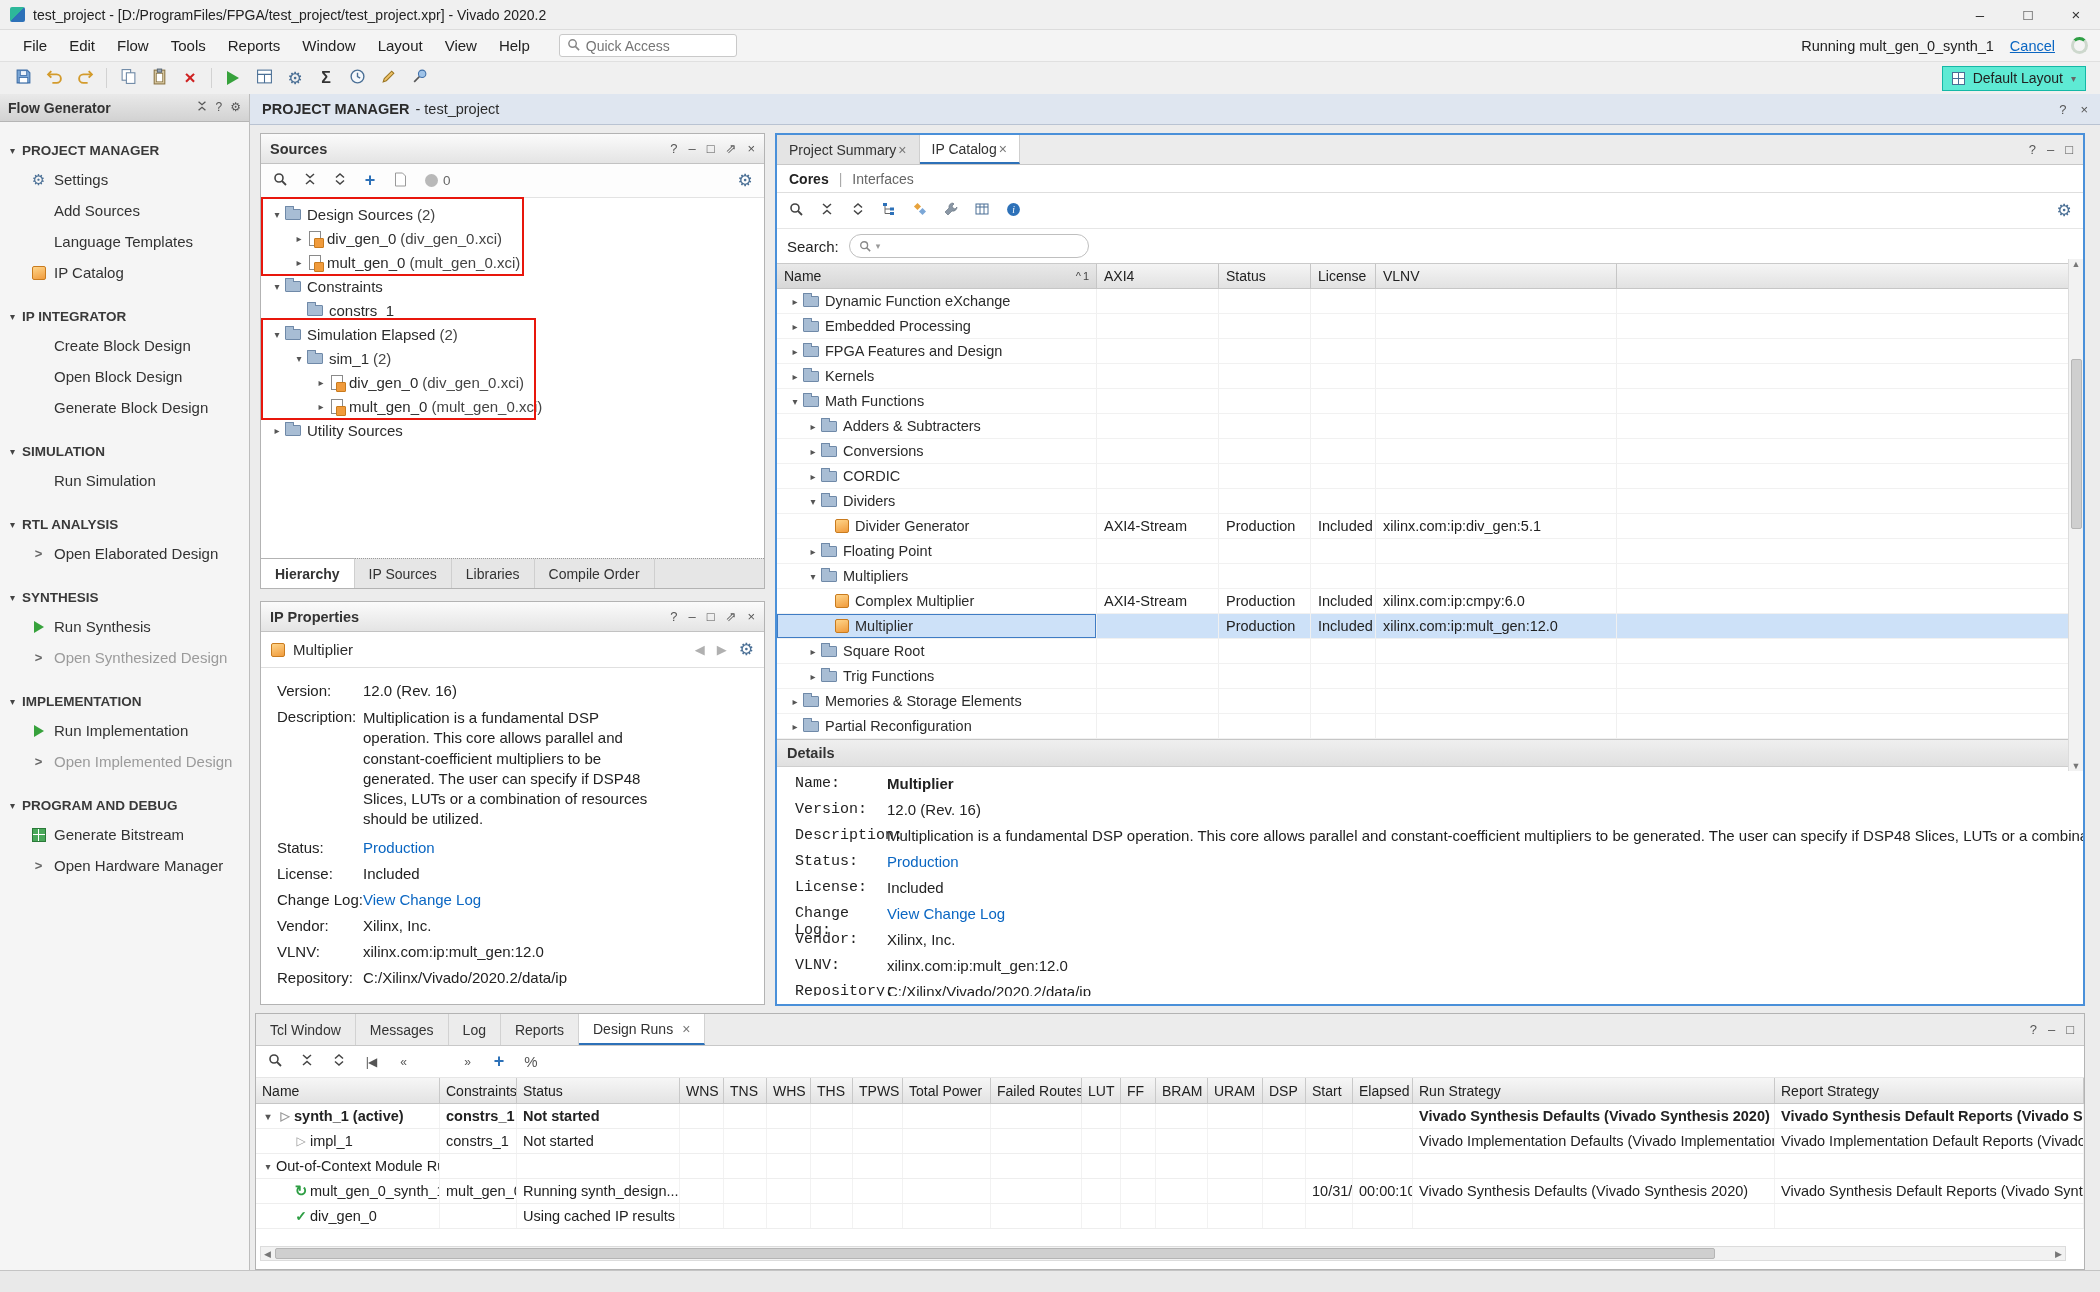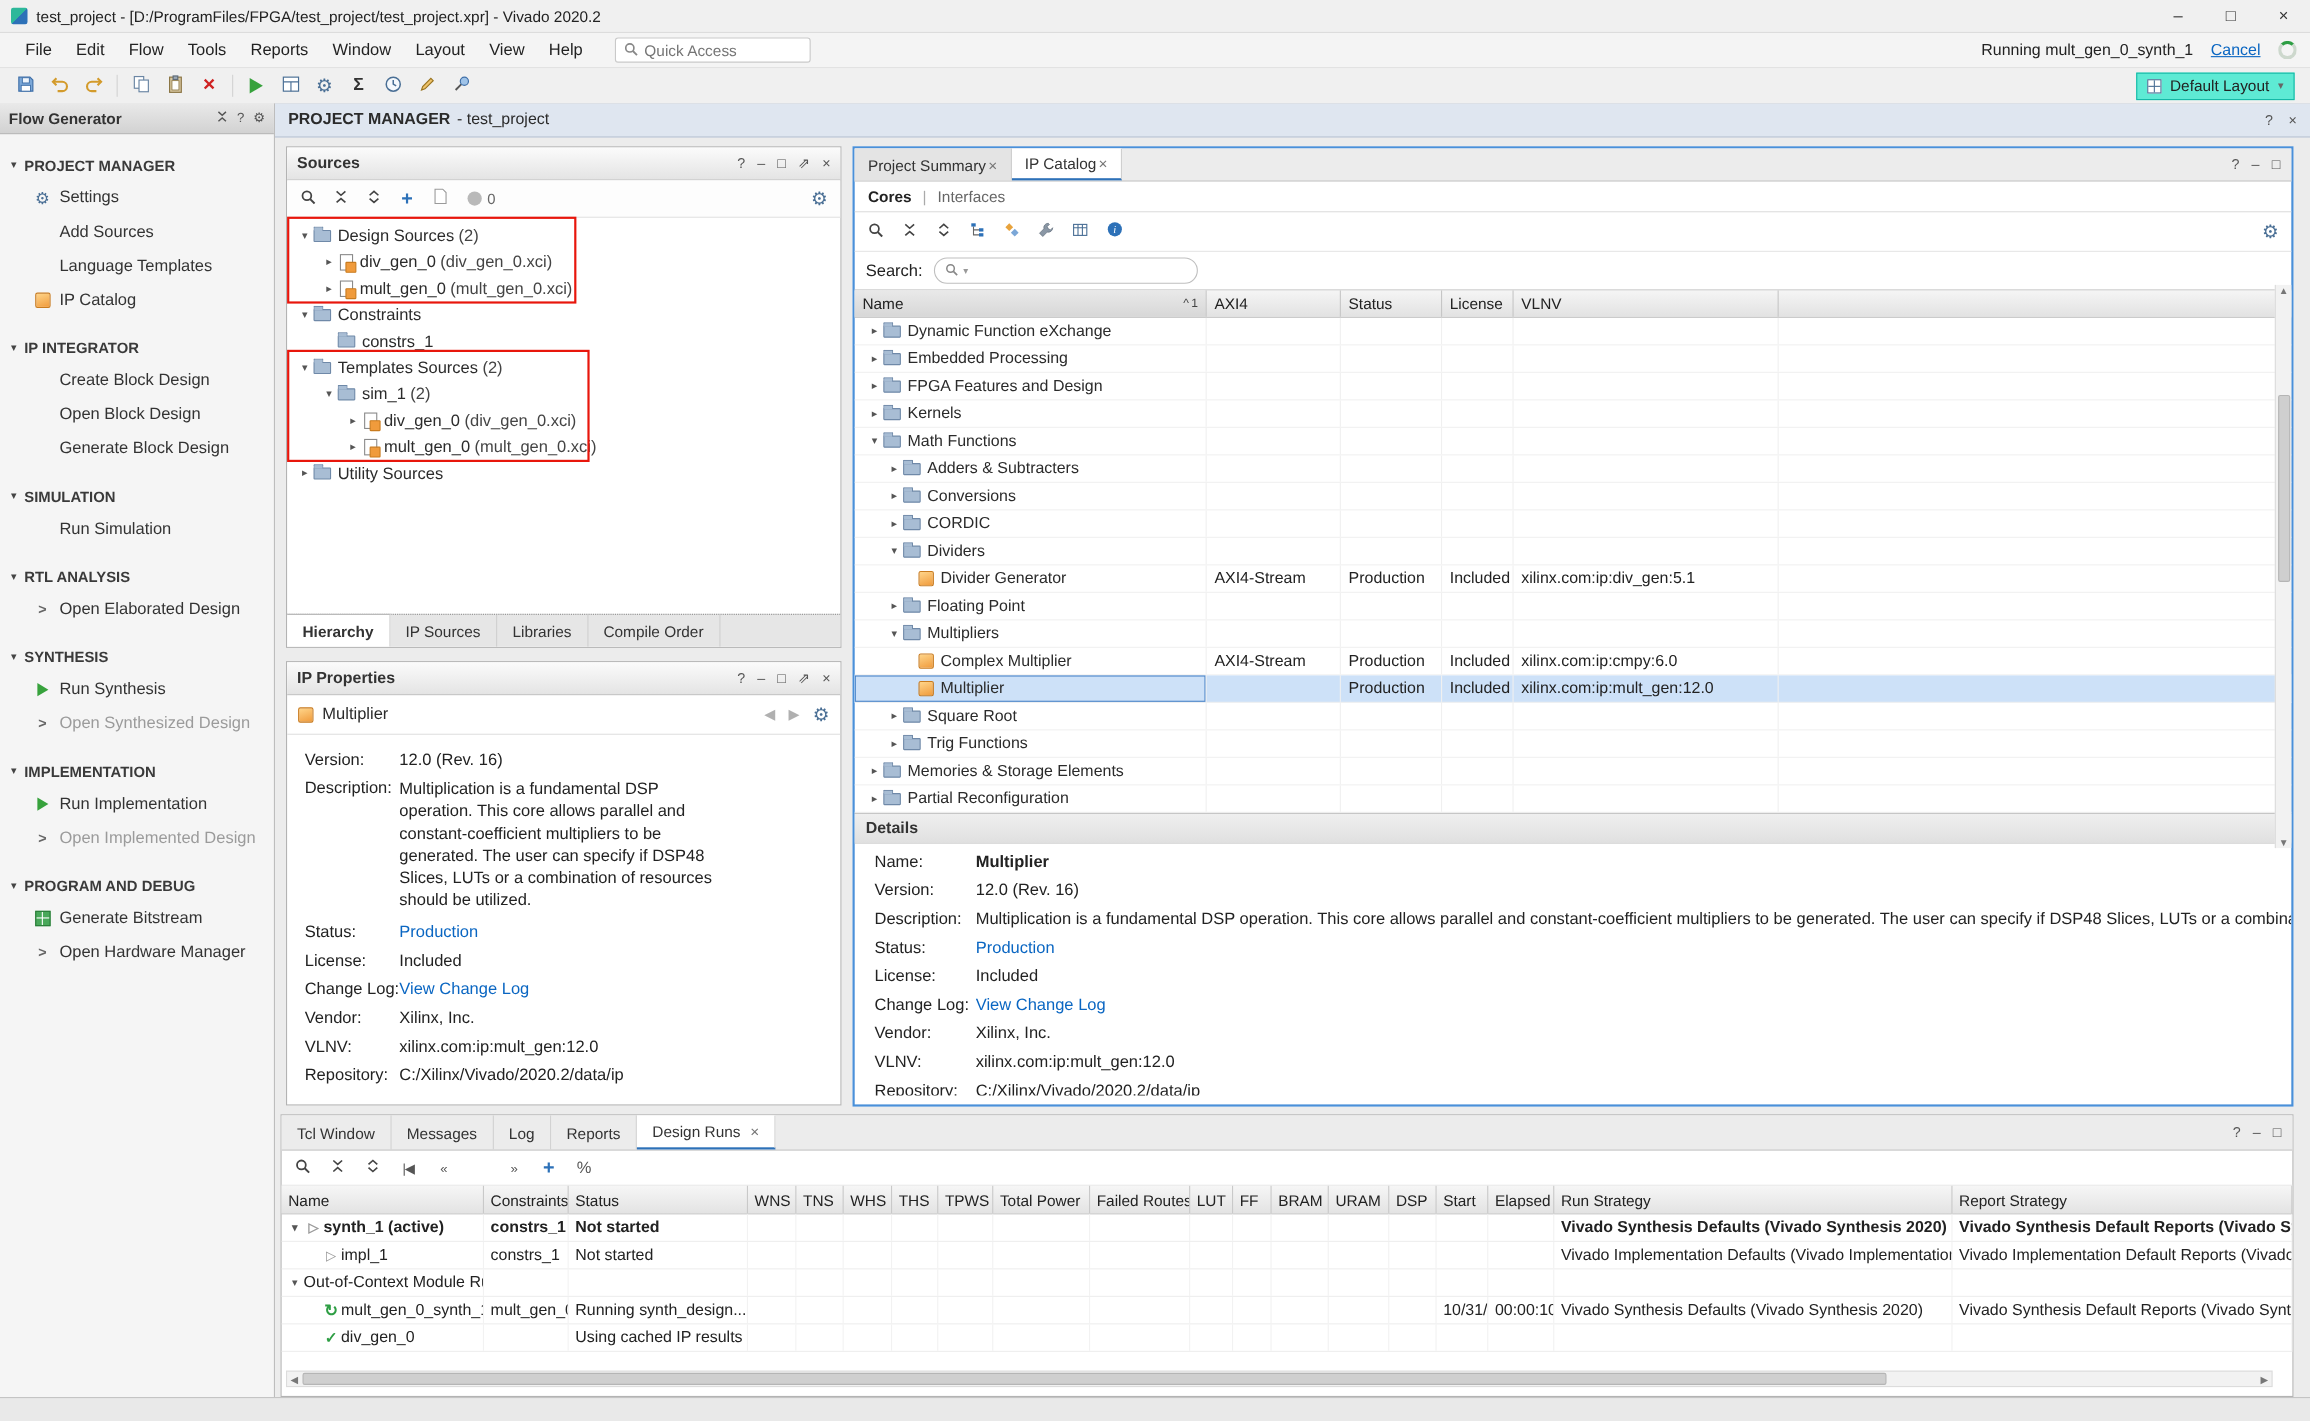--- a/index.html
+++ b/index.html
@@ -128,21 +128,21 @@
   .sortwrap{margin-left:auto;display:flex;align-items:center;gap:2px;font-size:11px;color:#444;}
   .cat-row{height:25px;border-bottom:1px solid #f1f1f1;}
   .cat-row>div{display:flex;align-items:center;padding:0 7px;border-right:1px solid #f0f0f0;overflow:hidden;white-space:nowrap;font-size:14.5px;}
   .cat-row .namecell{padding-right:4px;}
   .cat-row.sel{background:var(--selection-bg);}
   .cat-row.sel .namecell{box-shadow:inset 0 0 0 1px var(--selection-border);}
   .details-bar{height:28px;background:linear-gradient(#efefef,#e0e0e0);border-top:1px solid #c6c6c6;border-bottom:1px solid #cecece;
                display:flex;align-items:center;padding:0 10px;font-weight:bold;color:#333;font-size:14.5px;}
   .details-body{padding:8px 0 0 18px;height:229px;overflow:hidden;}
   .drow{display:flex;margin-bottom:7px;height:19px;}
-  .dlabel{width:92px;flex:none;}
+  .dlabel{width:92px;flex:none;font-family:Liberation Mono, monospace;}
   .dval{white-space:nowrap;overflow:hidden;}
   .vscroll{position:absolute;right:0;top:124px;width:15px;height:512px;background:#f2f2f2;border-left:1px solid #dcdcdc;
            display:flex;flex-direction:column;align-items:center;font-size:9px;color:#777;}
   .vthumb{width:11px;height:170px;background:#cfcfcf;border:1px solid #b5b5b5;border-radius:2px;margin-top:90px;}
 
   
   .bottom-panel{left:255px;top:1013px;width:1830px;height:257px;background:#fff;border:1px solid #b3b3b3;}
   .bp-tabs{height:32px;background:#ececec;border-bottom:1px solid #c8c8c8;display:flex;align-items:stretch;}
   .bp-tab{display:flex;align-items:center;gap:9px;padding:0 14px;border-right:1px solid #d2d2d2;color:#333;font-size:14px;}
   .bp-tab.active{background:#fff;border-bottom:2px solid var(--accent-blue);}
@@ -484,21 +484,21 @@
         <span class="icon-folder"></span>
         <span class="lbl">Constraints</span>
       </div>
     <div class="t-row" style="padding-left:46px;">
         <span class="icon-folder"></span>
         <span class="lbl">constrs_1</span>
       </div>
     <div class="t-row" style="padding-left:8px;">
         <span class="chev">▾</span>
         <span class="icon-folder"></span>
-        <span class="lbl">Templates Sources</span>
+        <span class="lbl">Simulation Elapsed</span>
         <span class="sfx">(2)</span>
       </div>
     <div class="t-row" style="padding-left:30px;">
         <span class="chev">▾</span>
         <span class="icon-folder"></span>
         <span class="lbl">sim_1</span>
         <span class="sfx">(2)</span>
       </div>
     <div class="t-row" style="padding-left:52px;">
         <span class="chev">▸</span>

